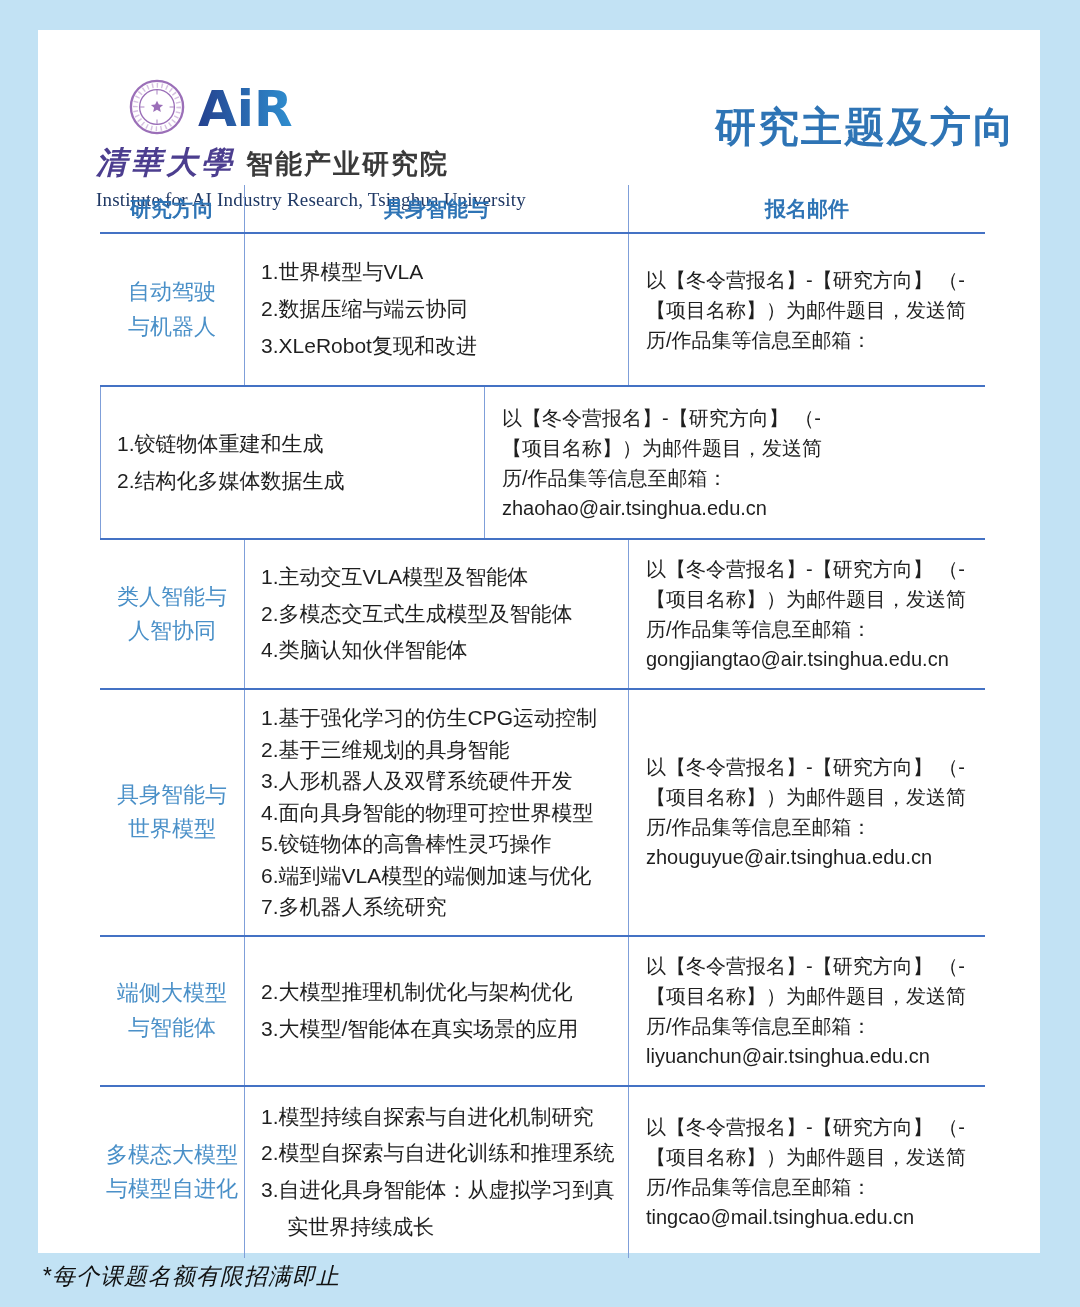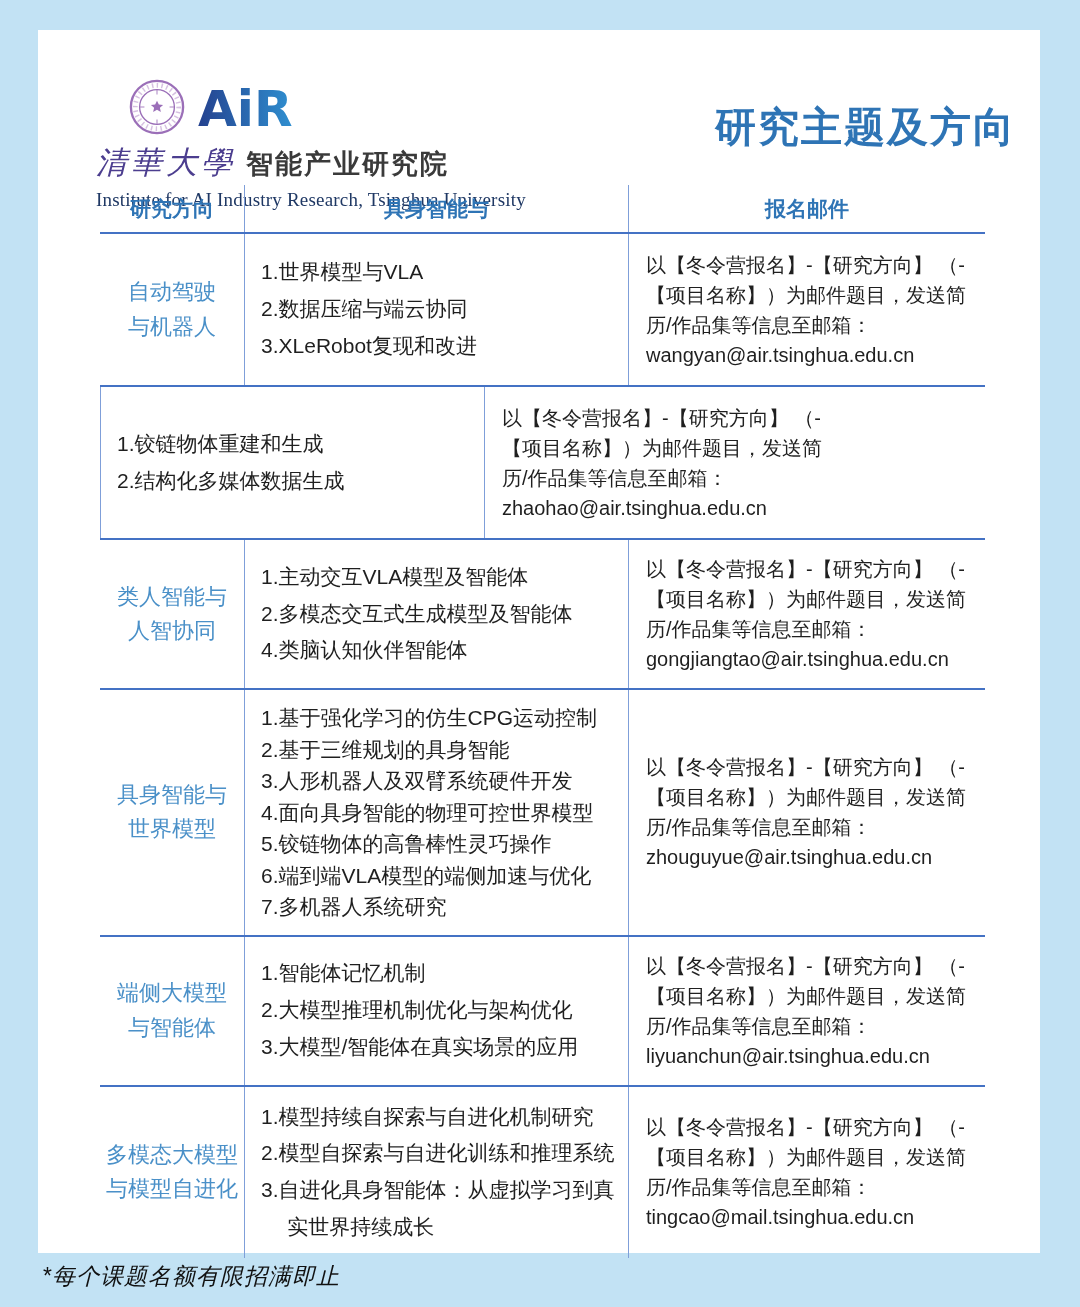--- a/index.html
+++ b/index.html
@@ -27,21 +27,21 @@
     background:var(--card);
   }
   
   .logo{position:absolute;left:58px;top:48px;}
   .logo-top{display:flex;align-items:flex-end;gap:10px;margin-left:32px;}
   .seal{width:58px;height:58px;}
   .wordmark{height:54px;}
   .logo-cn{display:flex;align-items:baseline;gap:10px;margin-top:6px;white-space:nowrap;}
   .calli{
     font-family:"Liberation Serif","DejaVu Serif",serif;
-    font-style:italic;font-weight:normal;font-size:31px;letter-spacing:4px;color:#4C3E8F;
+    font-style:italic;font-weight:bold;font-size:31px;letter-spacing:4px;color:#4C3E8F;
   }
   .inst-cn{font-size:27px;font-weight:600;letter-spacing:2px;color:#3A3A3A;}
   .inst-en{
     margin-top:5px;
     font-family:"Liberation Serif","DejaVu Serif",serif;
     font-size:19px;color:var(--navy);letter-spacing:.2px;
   }
   
   .page-title{
     position:absolute;left:660px;top:70px;width:335px;
@@ -139,21 +139,20 @@
             <div class="dir-line">自动驾驶</div>
             <div class="dir-line">与机器人</div>
           </div>
           <div class="cell projects c2">
             <div class="proj-line">1.世界模型与VLA</div>
             <div class="proj-line">2.数据压缩与端云协同</div>
             <div class="proj-line">3.XLeRobot复现和改进</div>
           </div>
           <div class="cell mail c3">
             <div class="mail-note">以【冬令营报名】-【研究方向】 （-【项目名称】）为邮件题目，发送简历/作品集等信息至邮箱：</div>
-            <div class="email">wangyan@air.tsinghua.edu.cn</div>
           </div>
         </div>
         <div class="trow">
           <div class="cell projects c2">
             <div class="proj-line">1.铰链物体重建和生成</div>
             <div class="proj-line">2.结构化多媒体数据生成</div>
           </div>
           <div class="cell mail c3">
             <div class="mail-note">以【冬令营报名】-【研究方向】 （-【项目名称】）为邮件题目，发送简历/作品集等信息至邮箱：</div>
             <div class="email">zhaohao@air.tsinghua.edu.cn</div>
@@ -192,21 +191,20 @@
             <div class="mail-note">以【冬令营报名】-【研究方向】 （-【项目名称】）为邮件题目，发送简历/作品集等信息至邮箱：</div>
             <div class="email">zhouguyue@air.tsinghua.edu.cn</div>
           </div>
         </div>
         <div class="trow">
           <div class="cell dir c1">
             <div class="dir-line">端侧大模型</div>
             <div class="dir-line">与智能体</div>
           </div>
           <div class="cell projects c2">
-            <div class="proj-line">1.智能体记忆机制</div>
             <div class="proj-line">2.大模型推理机制优化与架构优化</div>
             <div class="proj-line">3.大模型/智能体在真实场景的应用</div>
           </div>
           <div class="cell mail c3">
             <div class="mail-note">以【冬令营报名】-【研究方向】 （-【项目名称】）为邮件题目，发送简历/作品集等信息至邮箱：</div>
             <div class="email">liyuanchun@air.tsinghua.edu.cn</div>
           </div>
         </div>
         <div class="trow">
           <div class="cell dir c1">

